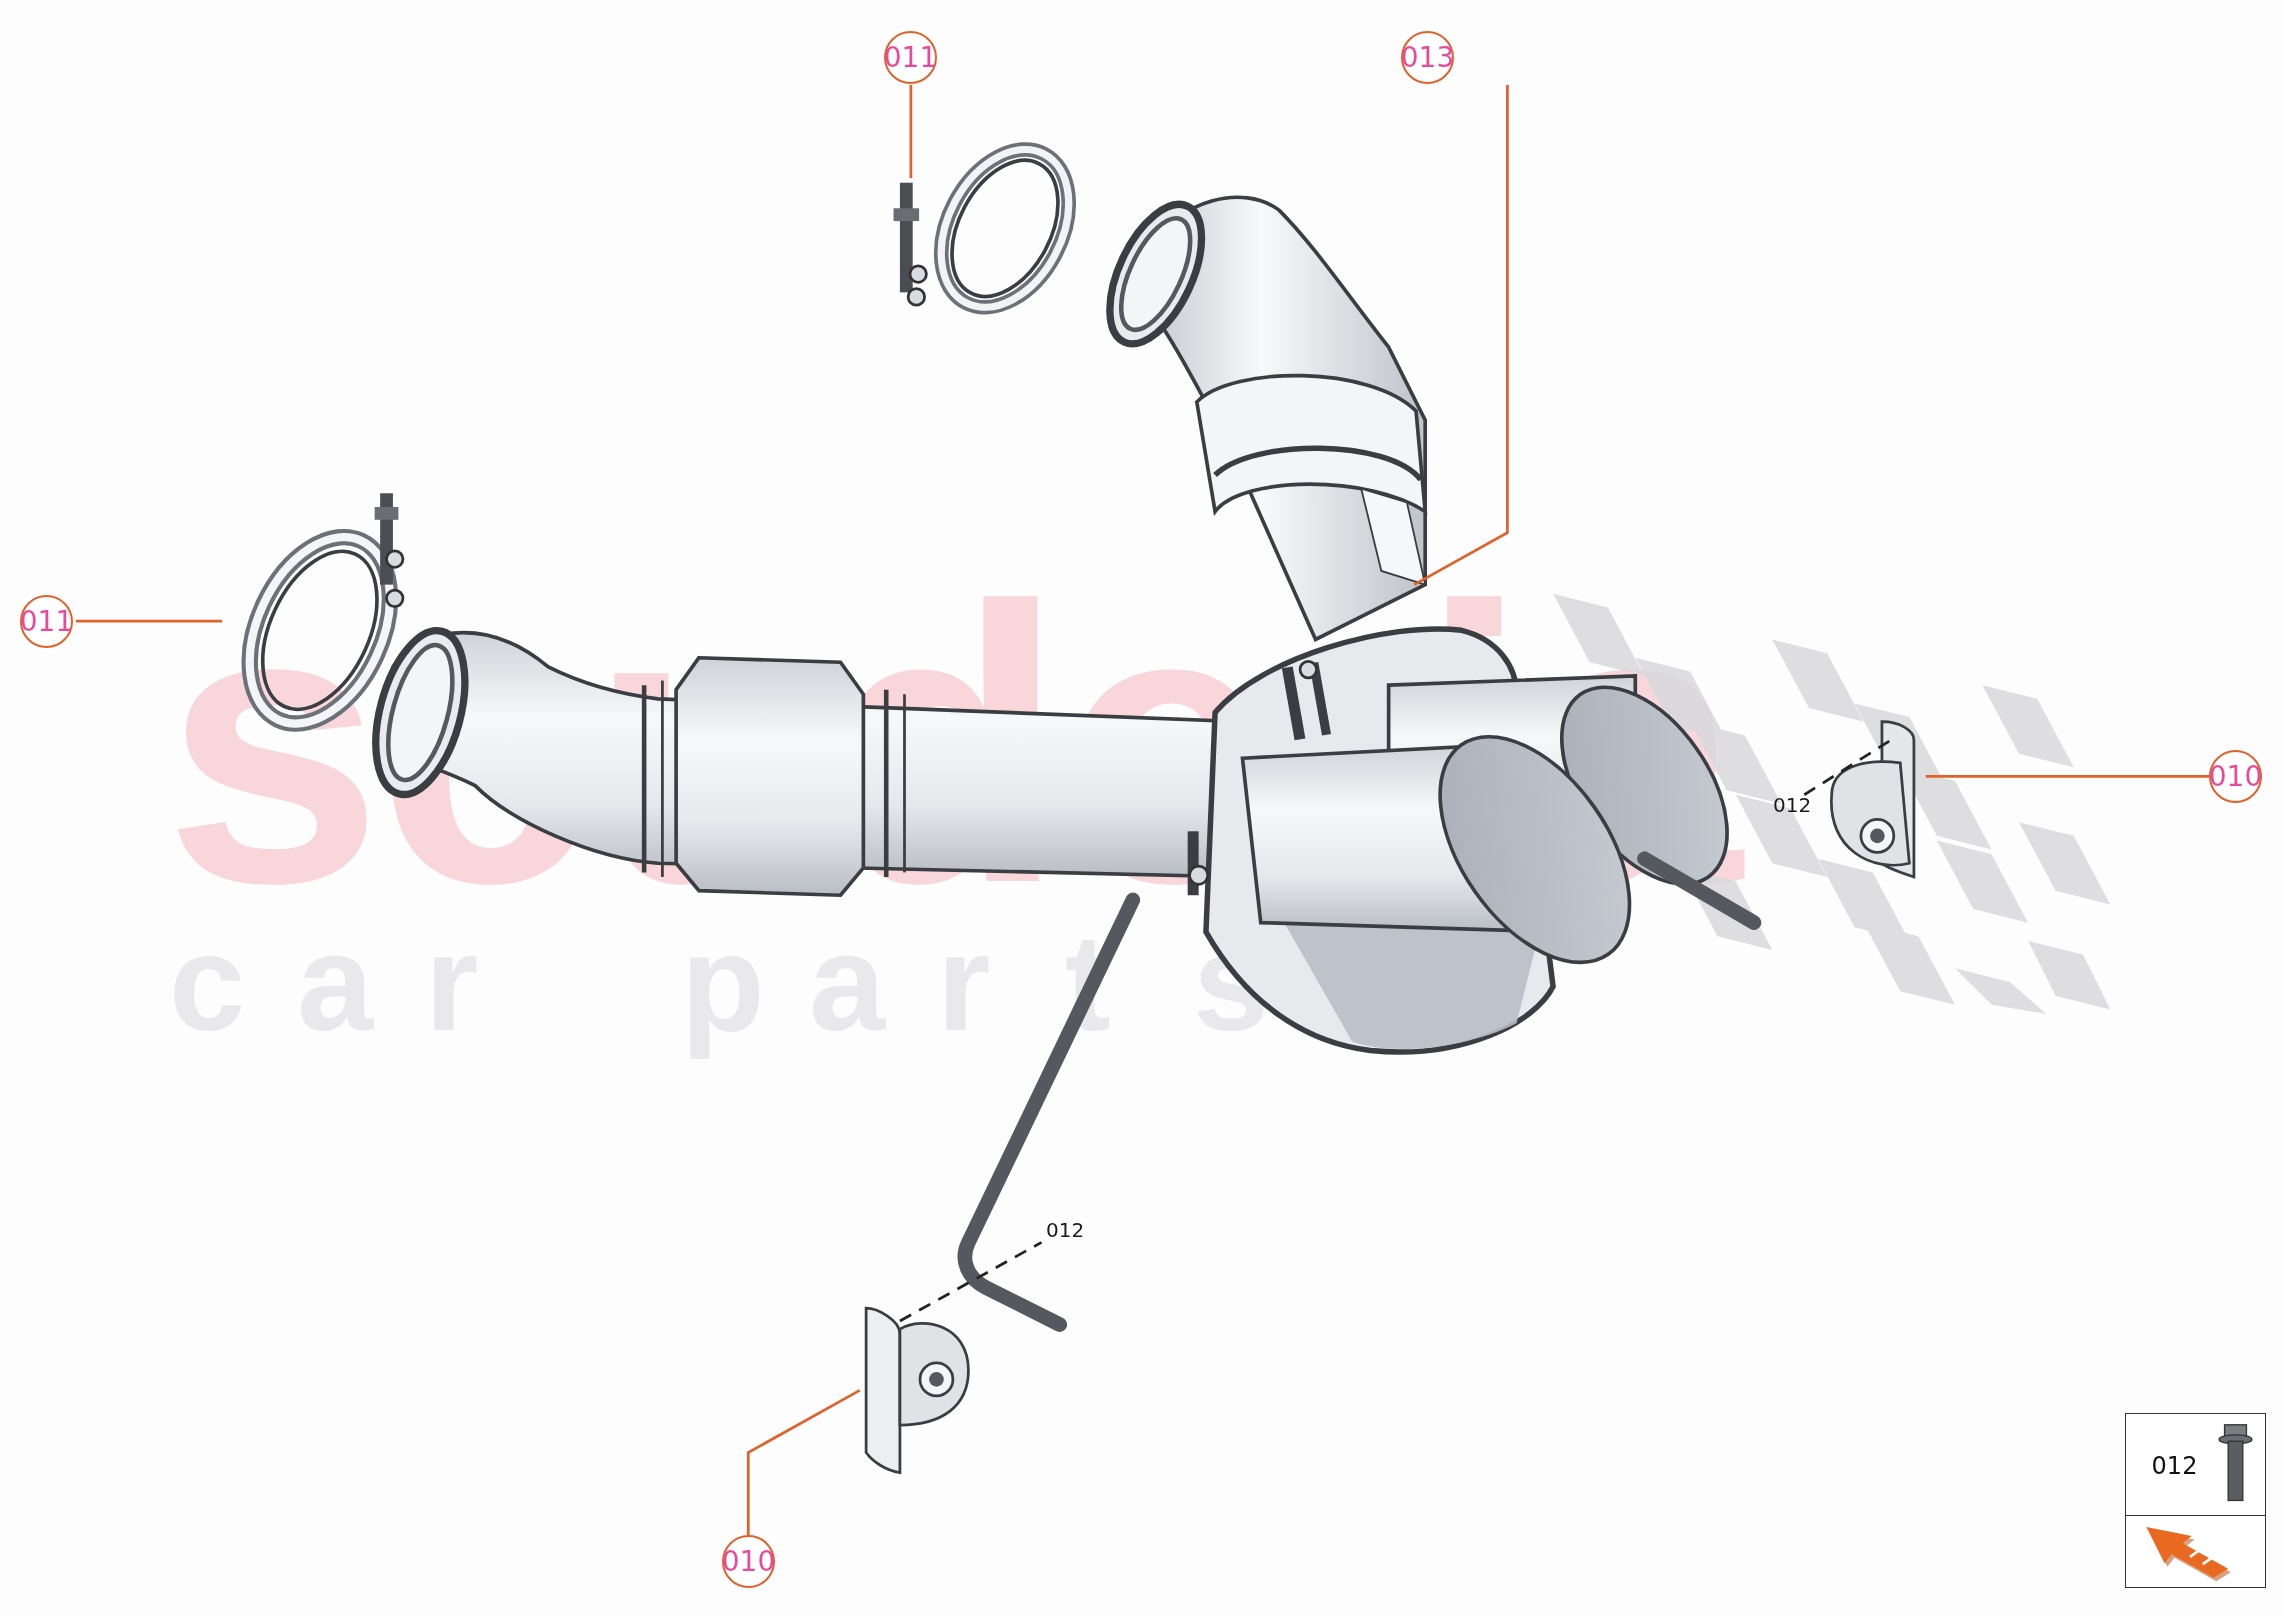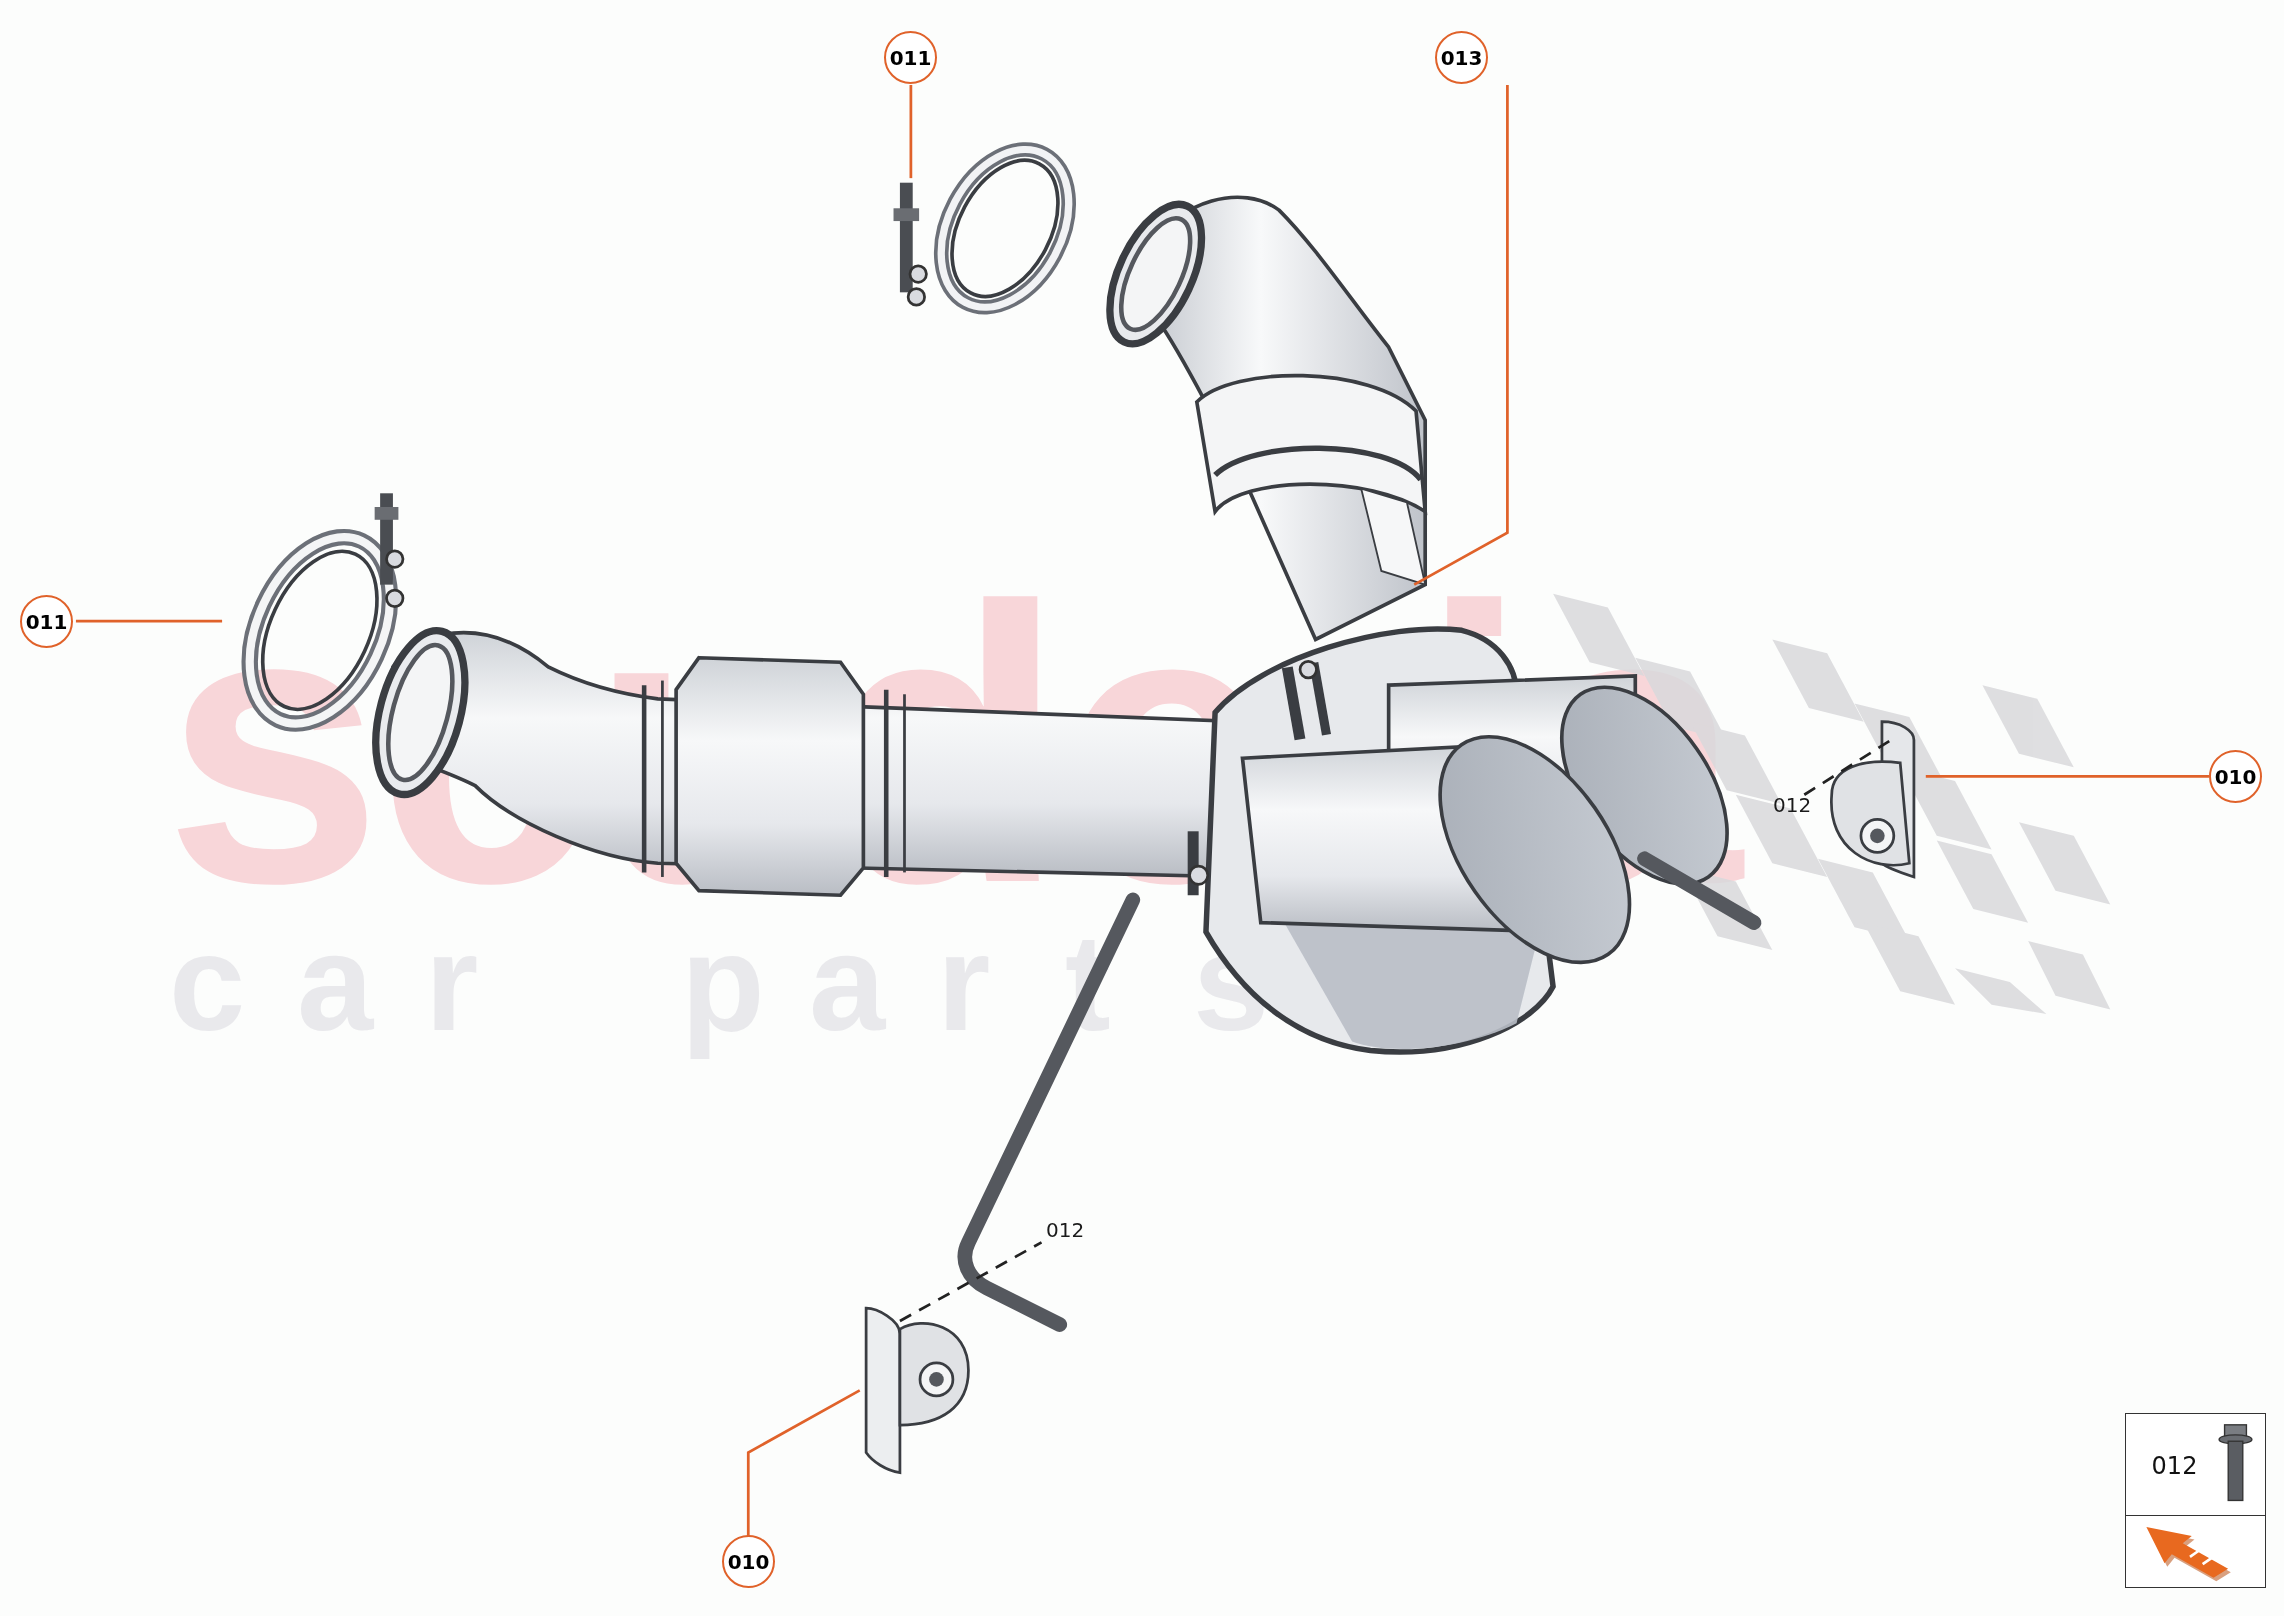--- a/index.html
+++ b/index.html
@@ -1,21 +1,21 @@
 <!DOCTYPE html>
 <html style="font-size:14.6px"><head>
 <meta charset="utf-8">
 <style>
   html,body{margin:0;padding:0;}
   body{width:2284px;height:1616px;background:#fcfdfc;position:relative;overflow:hidden;font-family:"DejaVu Sans","Liberation Sans",sans-serif;}
   #stage{position:absolute;left:0;top:0;width:2284px;height:1616px;}
   .wm-main{position:absolute;left:164px;top:548px;font-family:"Liberation Sans",sans-serif;font-weight:bold;font-size:393px;letter-spacing:-5.5px;color:#f7c9ce;opacity:.75;line-height:1;z-index:0;}
   .wm-sub{position:absolute;left:169px;top:914px;font-family:"Liberation Sans",sans-serif;font-weight:bold;font-size:137px;color:#e9e9ec;line-height:1;z-index:0;display:flex;gap:0;}
   .wm-sub span{display:inline-block;width:128px;text-align:left;}
-  .callout{position:absolute;width:53px;height:53px;border:2.7px solid #e0622a;border-radius:50%;background:#fff;display:flex;align-items:center;justify-content:center;font-family:"DejaVu Sans",sans-serif;font-weight:bold;font-size:20px;color:#000000;box-sizing:border-box;z-index:5;}
+  .callout{position:absolute;width:53px;height:53px;border:2.7px solid #e0622a;border-radius:50%;background:#fff;display:flex;align-items:center;justify-content:center;font-family:"DejaVu Sans",sans-serif;font-weight:normal;font-size:28px;color:#ec4899;box-sizing:border-box;z-index:5;}
   .plain-label{position:absolute;font-family:"DejaVu Sans",sans-serif;font-size:20px;color:#1a1a1a;z-index:5;}
   .legend{position:absolute;left:2125px;top:1413px;width:141px;height:175px;border:1.8px solid #333;background:#fff;box-sizing:border-box;z-index:6;}
   .legend-top{height:101px;border-bottom:1.8px solid #333;position:relative;}
   .legend-top .lbl{position:absolute;left:25.6px;top:38px;font-size:24px;color:#111;}
   .legend-bottom{position:absolute;left:0;top:102px;width:137px;height:69px;}
 </style>
 </head>
 <body>
 
 <div id="stage">
@@ -155,21 +155,21 @@
       <polyline points="819,1690 819,1590 941,1522"></polyline>
     </g>
 
     <g stroke="#222" stroke-width="3" stroke-dasharray="14 10" fill="none">
       <line x1="1975" y1="870" x2="2070" y2="810"></line>
       <line x1="985" y1="1446" x2="1140" y2="1360"></line>
     </g>
   </svg>
 
   <div class="callout" style="left:884px;top:31px">011</div>
-  <div class="callout" style="left:1435px;top:31px">013</div>
+  <div class="callout" style="left:1401px;top:31px">013</div>
   <div class="callout" style="left:20px;top:595px">011</div>
   <div class="callout" style="left:2209px;top:750px">010</div>
   <div class="callout" style="left:722px;top:1535px">010</div>
 
   <div class="plain-label" style="left:1773px;top:793px">012</div>
   <div class="plain-label" style="left:1046px;top:1218px">012</div>
 
   <div class="legend">
     <div class="legend-top">
       <span class="lbl">012</span>

